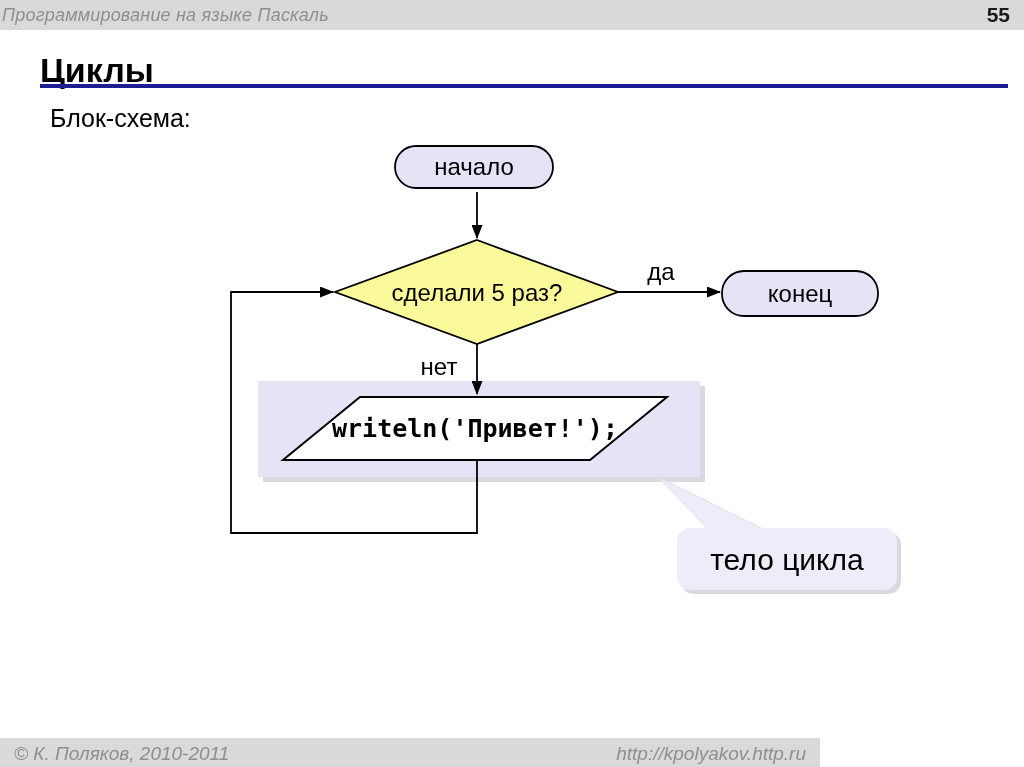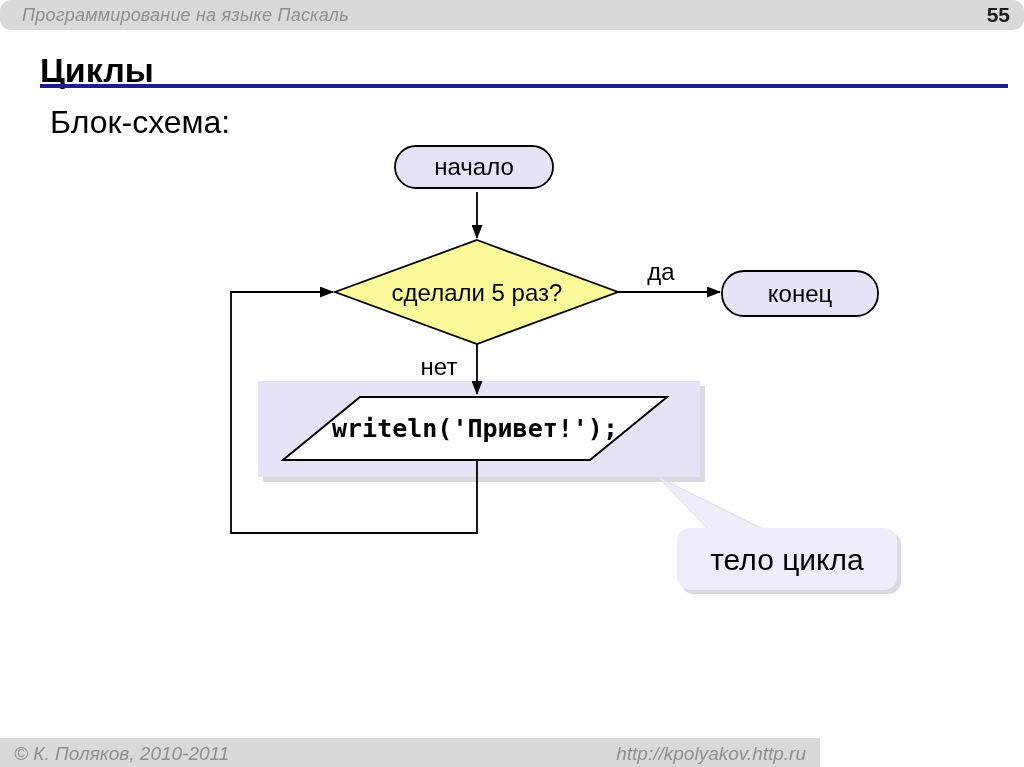--- a/index.html
+++ b/index.html
@@ -8,40 +8,40 @@
     width:1024px;height:767px;
     background:#ffffff;
     overflow:hidden;
     font-family:"Liberation Sans", sans-serif;
   }
   
   .header-bar{
     position:absolute;left:0;top:0;width:1024px;height:30px;
     background:#d9d9d9;
     display:flex;align-items:center;justify-content:space-between;
-    box-sizing:border-box;padding:0 14px 0 22px;border-radius:11px;
+    box-sizing:border-box;padding:0 14px 0 2px;
   }
   .header-course{
     font-style:italic;font-size:18px;color:#8f8f8f;letter-spacing:.2px;
   }
   .page-number{
     font-weight:bold;font-size:21px;color:#1a1a1a;
   }
   
   .page-title{
     position:absolute;left:40px;top:42px;
     font-size:34px;font-weight:bold;color:#000000;margin-top:9px;
   }
   .title-underline{
     position:absolute;left:40px;top:84px;width:968px;height:4px;
     background:#1c1c94;
   }
   .section-label{
     position:absolute;left:50px;top:104px;
-    font-size:32px;color:#000000;
+    font-size:25px;color:#000000;
   }
   
   .flowchart{
     position:absolute;left:0;top:0;width:1024px;height:767px;
   }
   .node-text{
     font-family:"Liberation Sans", sans-serif;
     font-size:24px;fill:#000000;
   }
   .code-text{

